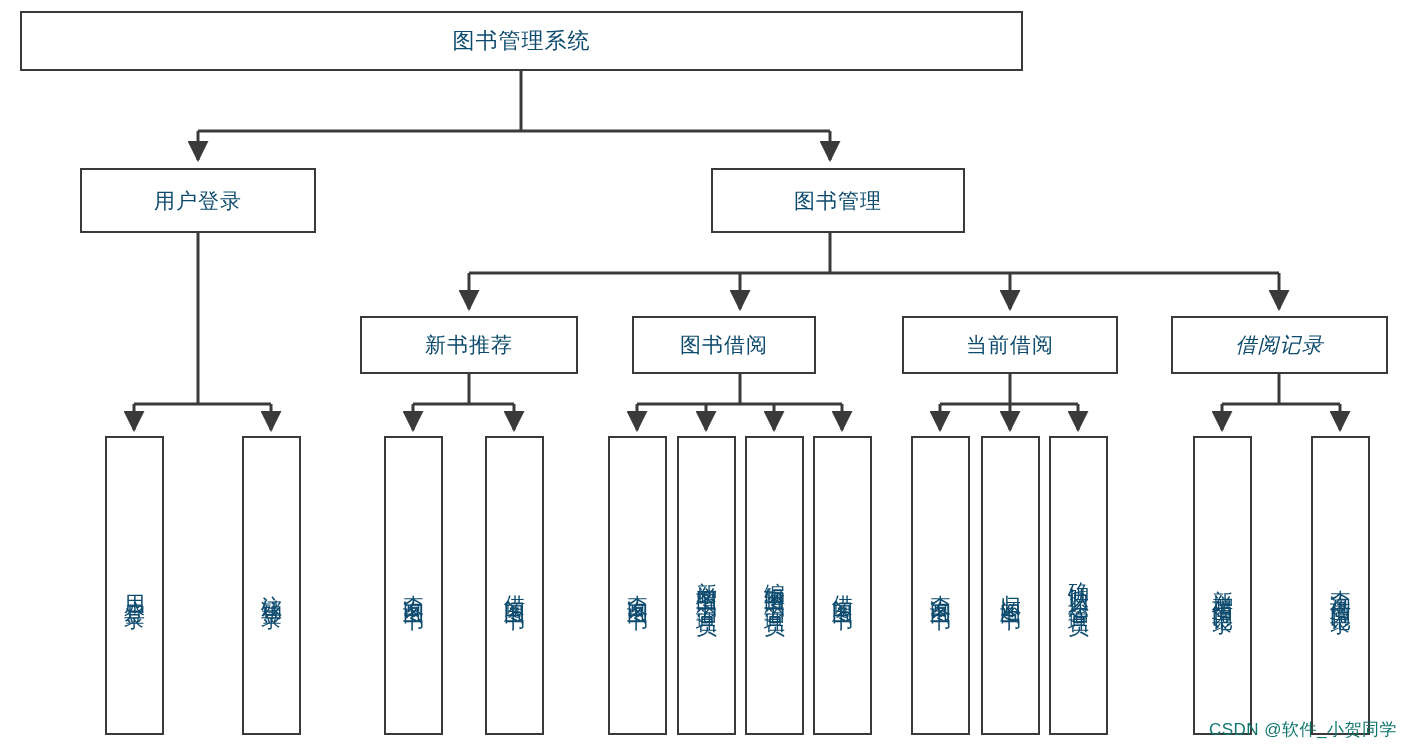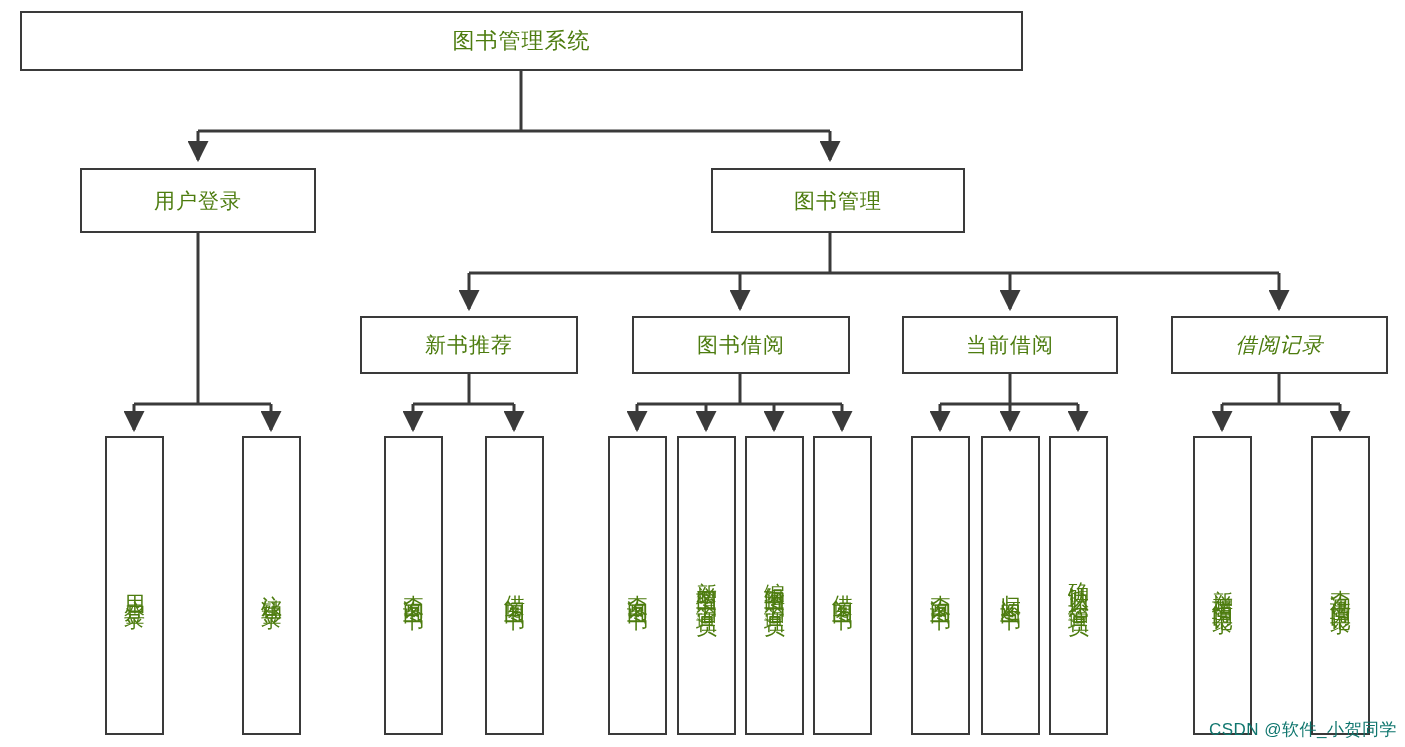--- a/index.html
+++ b/index.html
@@ -26,21 +26,21 @@
     pointer-events: none;
   }
   .node {
     position: absolute;
     box-sizing: border-box;
     background: #ffffff;
     border: 2px solid #3a3a3a;
     display: flex;
     align-items: center;
     justify-content: center;
-    color: #4d7c0f;
+    color: #0c4a6e;
     z-index: 2;
   }
   .node.h {
     font-size: 21px;
     letter-spacing: 1px;
     line-height: 1.1;
     white-space: nowrap;
   }
   .node.root {
     font-size: 22px;
@@ -133,21 +133,21 @@
   <div class="node h" style="left:80px; top:168px; width:236px; height:65px;">
     <span>用户登录</span>
   </div>
   <div class="node h" style="left:711px; top:168px; width:254px; height:65px;">
     <span>图书管理</span>
   </div>
 
   <div class="node h" style="left:360px; top:316px; width:218px; height:58px;">
     <span>新书推荐</span>
   </div>
-  <div class="node h" style="left:632px; top:316px; width:218px; height:58px;justify-content:center;">
+  <div class="node h" style="left:632px; top:316px; width:184px; height:58px;justify-content:center;">
     <span>图书借阅</span>
   </div>
   <div class="node h" style="left:902px; top:316px; width:216px; height:58px;">
     <span>当前借阅</span>
   </div>
   <div class="node h" style="left:1171px; top:316px; width:217px; height:58px;font-style:italic;">
     <span>借阅记录</span>
   </div>
 
   <div class="node v" style="left:105px; top:436px; width:59px; height:299px;">

